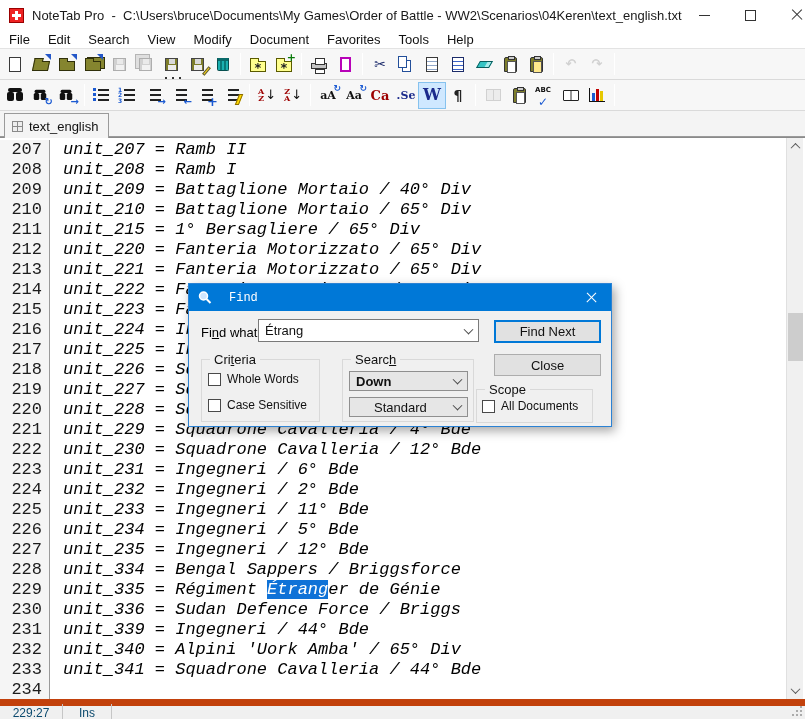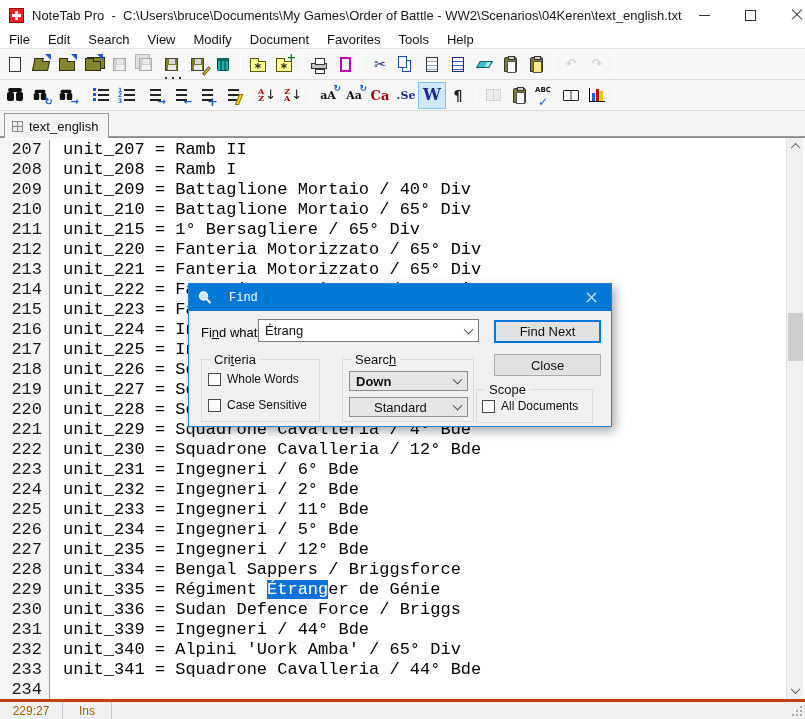--- a/index.html
+++ b/index.html
@@ -102,34 +102,34 @@
        border:1px solid #9a9a9a;border-bottom:none;display:flex;align-items:center;gap:6px;font-size:13px;z-index:2;}
   .tabicon{width:11px;height:11px;border:1px solid #8a8a8a;position:relative;background:#eee;}
   .tabicon::before{content:"";position:absolute;left:0;top:4px;width:9px;height:1px;background:#8a8a8a;}
   .tabicon::after{content:"";position:absolute;left:4px;top:0;width:1px;height:9px;background:#8a8a8a;}
 
   
   .editor{position:absolute;left:0;right:0;top:137px;bottom:20px;background:#fff;border-top:1px solid #8a8a8a;overflow:hidden;}
   .codearea{position:absolute;left:0;top:2px;right:19px;}
   .row{display:flex;height:20px;font:17px/20px "Liberation Mono","DejaVu Sans Mono",monospace;}
   .lnum{flex:0 0 50px;text-align:right;padding-right:7px;background:#f5f5f5;border-right:1px solid #9a9a9a;color:#1c1c1c;}
-  .ctext{padding-left:13px;white-space:pre;color:#000;}
+  .ctext{padding-left:13px;white-space:pre;color:#000;font-style:italic;}
   .sel{background:#0f72d7;color:#fff;}
   .gutterfill{position:absolute;left:0;top:0;bottom:0;width:50px;background:#f5f5f5;border-right:1px solid #9a9a9a;z-index:-1;}
   .vscroll{position:absolute;right:2px;top:0;bottom:0;width:17px;background:#f0f0f0;border-left:1px solid #e0e0e0;}
   .sbtn{position:absolute;left:0;width:17px;height:17px;display:flex;align-items:center;justify-content:center;}
   .sbtn.up{top:0;}.sbtn.down{bottom:0;}
   .chevg{width:7px;height:7px;border-right:1.6px solid #5a5a5a;border-bottom:1.6px solid #5a5a5a;}
   .sbtn.up .chevg{transform:rotate(-135deg) translate(-1px,-1px);}
   .sbtn.down .chevg{transform:rotate(45deg) translate(-1px,-1px);}
   .sthumb{position:absolute;left:1px;width:15px;top:175px;height:48px;background:#cdcdcd;}
 
   
-  .status{position:absolute;left:0;right:0;bottom:0;height:20px;background:#f0f0f0;border-top:3px solid #c2410c;
-          display:flex;align-items:center;font-size:12px;color:#a16207;}
+  .status{position:absolute;left:0;right:0;bottom:0;height:20px;background:#f0f0f0;border-top:7px solid #c2410c;
+          display:flex;align-items:center;font-size:12px;color:#0c4a6e;}
   .sp{height:17px;border-right:1px solid #c6c6c6;display:flex;align-items:center;justify-content:center;}
   .sp1{width:63px;}.sp2{width:49px;}.sp3{flex:1;border-right:none;}
   .grip{position:absolute;right:2px;bottom:2px;width:12px;height:12px;}
   .grip::before{content:"";position:absolute;right:1px;bottom:1px;width:2px;height:2px;background:#ababab;
      box-shadow:-4px 0 #ababab,-8px 0 #ababab,0 -4px #ababab,-4px -4px #ababab,0 -8px #ababab;}
 
   
   .dialog{position:absolute;left:188px;top:283px;width:424px;height:144px;background:#f0f0f0;
           border:1px solid #2b82d4;box-shadow:3px 4px 10px rgba(0,0,0,.35);z-index:10;font-size:13px;}
   .dlg-title{height:27px;background:#0078d7;display:flex;align-items:center;color:#fff;}

